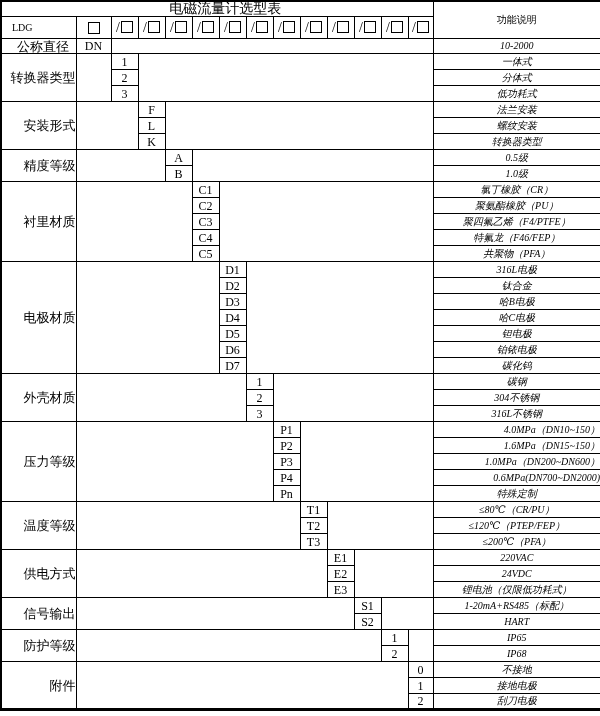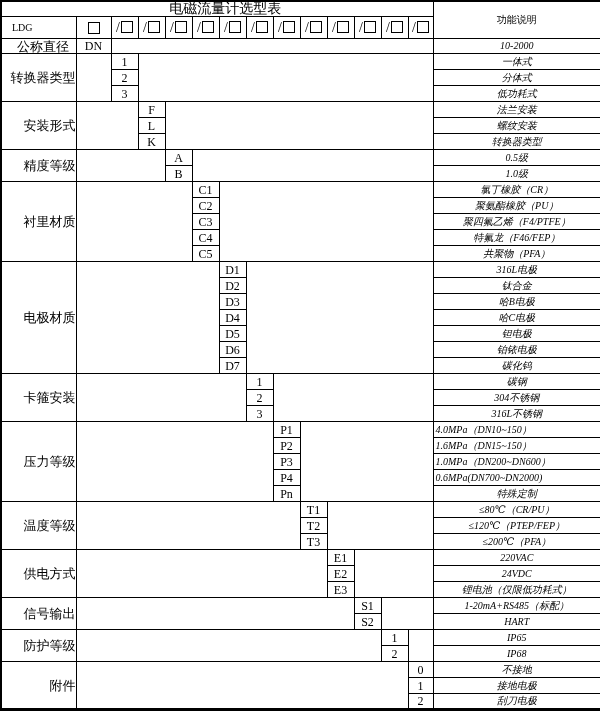--- a/index.html
+++ b/index.html
@@ -11,21 +11,21 @@
   tr{height:16px;}
   tr.r-title{height:14px;}
   tr.r-model{height:22px;}
   tr.r-dn{height:15px;}
   .title{font-size:14px;text-align:center;font-family:"Liberation Serif","DejaVu Serif",serif;padding-left:16px;}
   .deschdr{font-size:10px;text-align:center;}
   .cat{font-size:13px;text-align:right;}
   .cat.leftal{text-align:left;padding-left:15px;}
   .code{font-size:12px;text-align:center;font-family:"Liberation Serif","DejaVu Serif",serif;margin-top:40px;}
   .desc{font-size:10px;text-align:center;font-style:italic;}
-  .desc.left{text-align:left;padding-left:2px;}
+  .desc.left{text-align:right;padding-left:2px;}
   .empty{background:#fff;}
   .ldg{font-size:10px;text-align:left;padding-left:10px;}
   .boxcell,.slashcell{text-align:center;font-size:13px;}
   .sq{display:inline-block;width:10px;height:10px;border:1px solid #000;vertical-align:middle;margin-top:-2px;}
   .slash{display:inline-block;font-size:14px;margin-right:1px;vertical-align:middle;}
 </style>
 </head>
 <body>
 
 <table>
@@ -162,21 +162,21 @@
       </tr>
       <tr>
         <td class="code">D6</td>
         <td class="desc">铂铱电极</td>
       </tr>
       <tr>
         <td class="code">D7</td>
         <td class="desc">碳化钨</td>
       </tr>
       <tr>
-        <td class="cat" rowspan="3">卡箍安装</td>
+        <td class="cat" rowspan="3">外壳材质</td>
         <td class="empty" rowspan="3" colspan="6"></td>
         <td class="code">1</td>
         <td class="empty" rowspan="3" colspan="6"></td>
         <td class="desc">碳钢</td>
       </tr>
       <tr>
         <td class="code">2</td>
         <td class="desc">304不锈钢</td>
       </tr>
       <tr>

